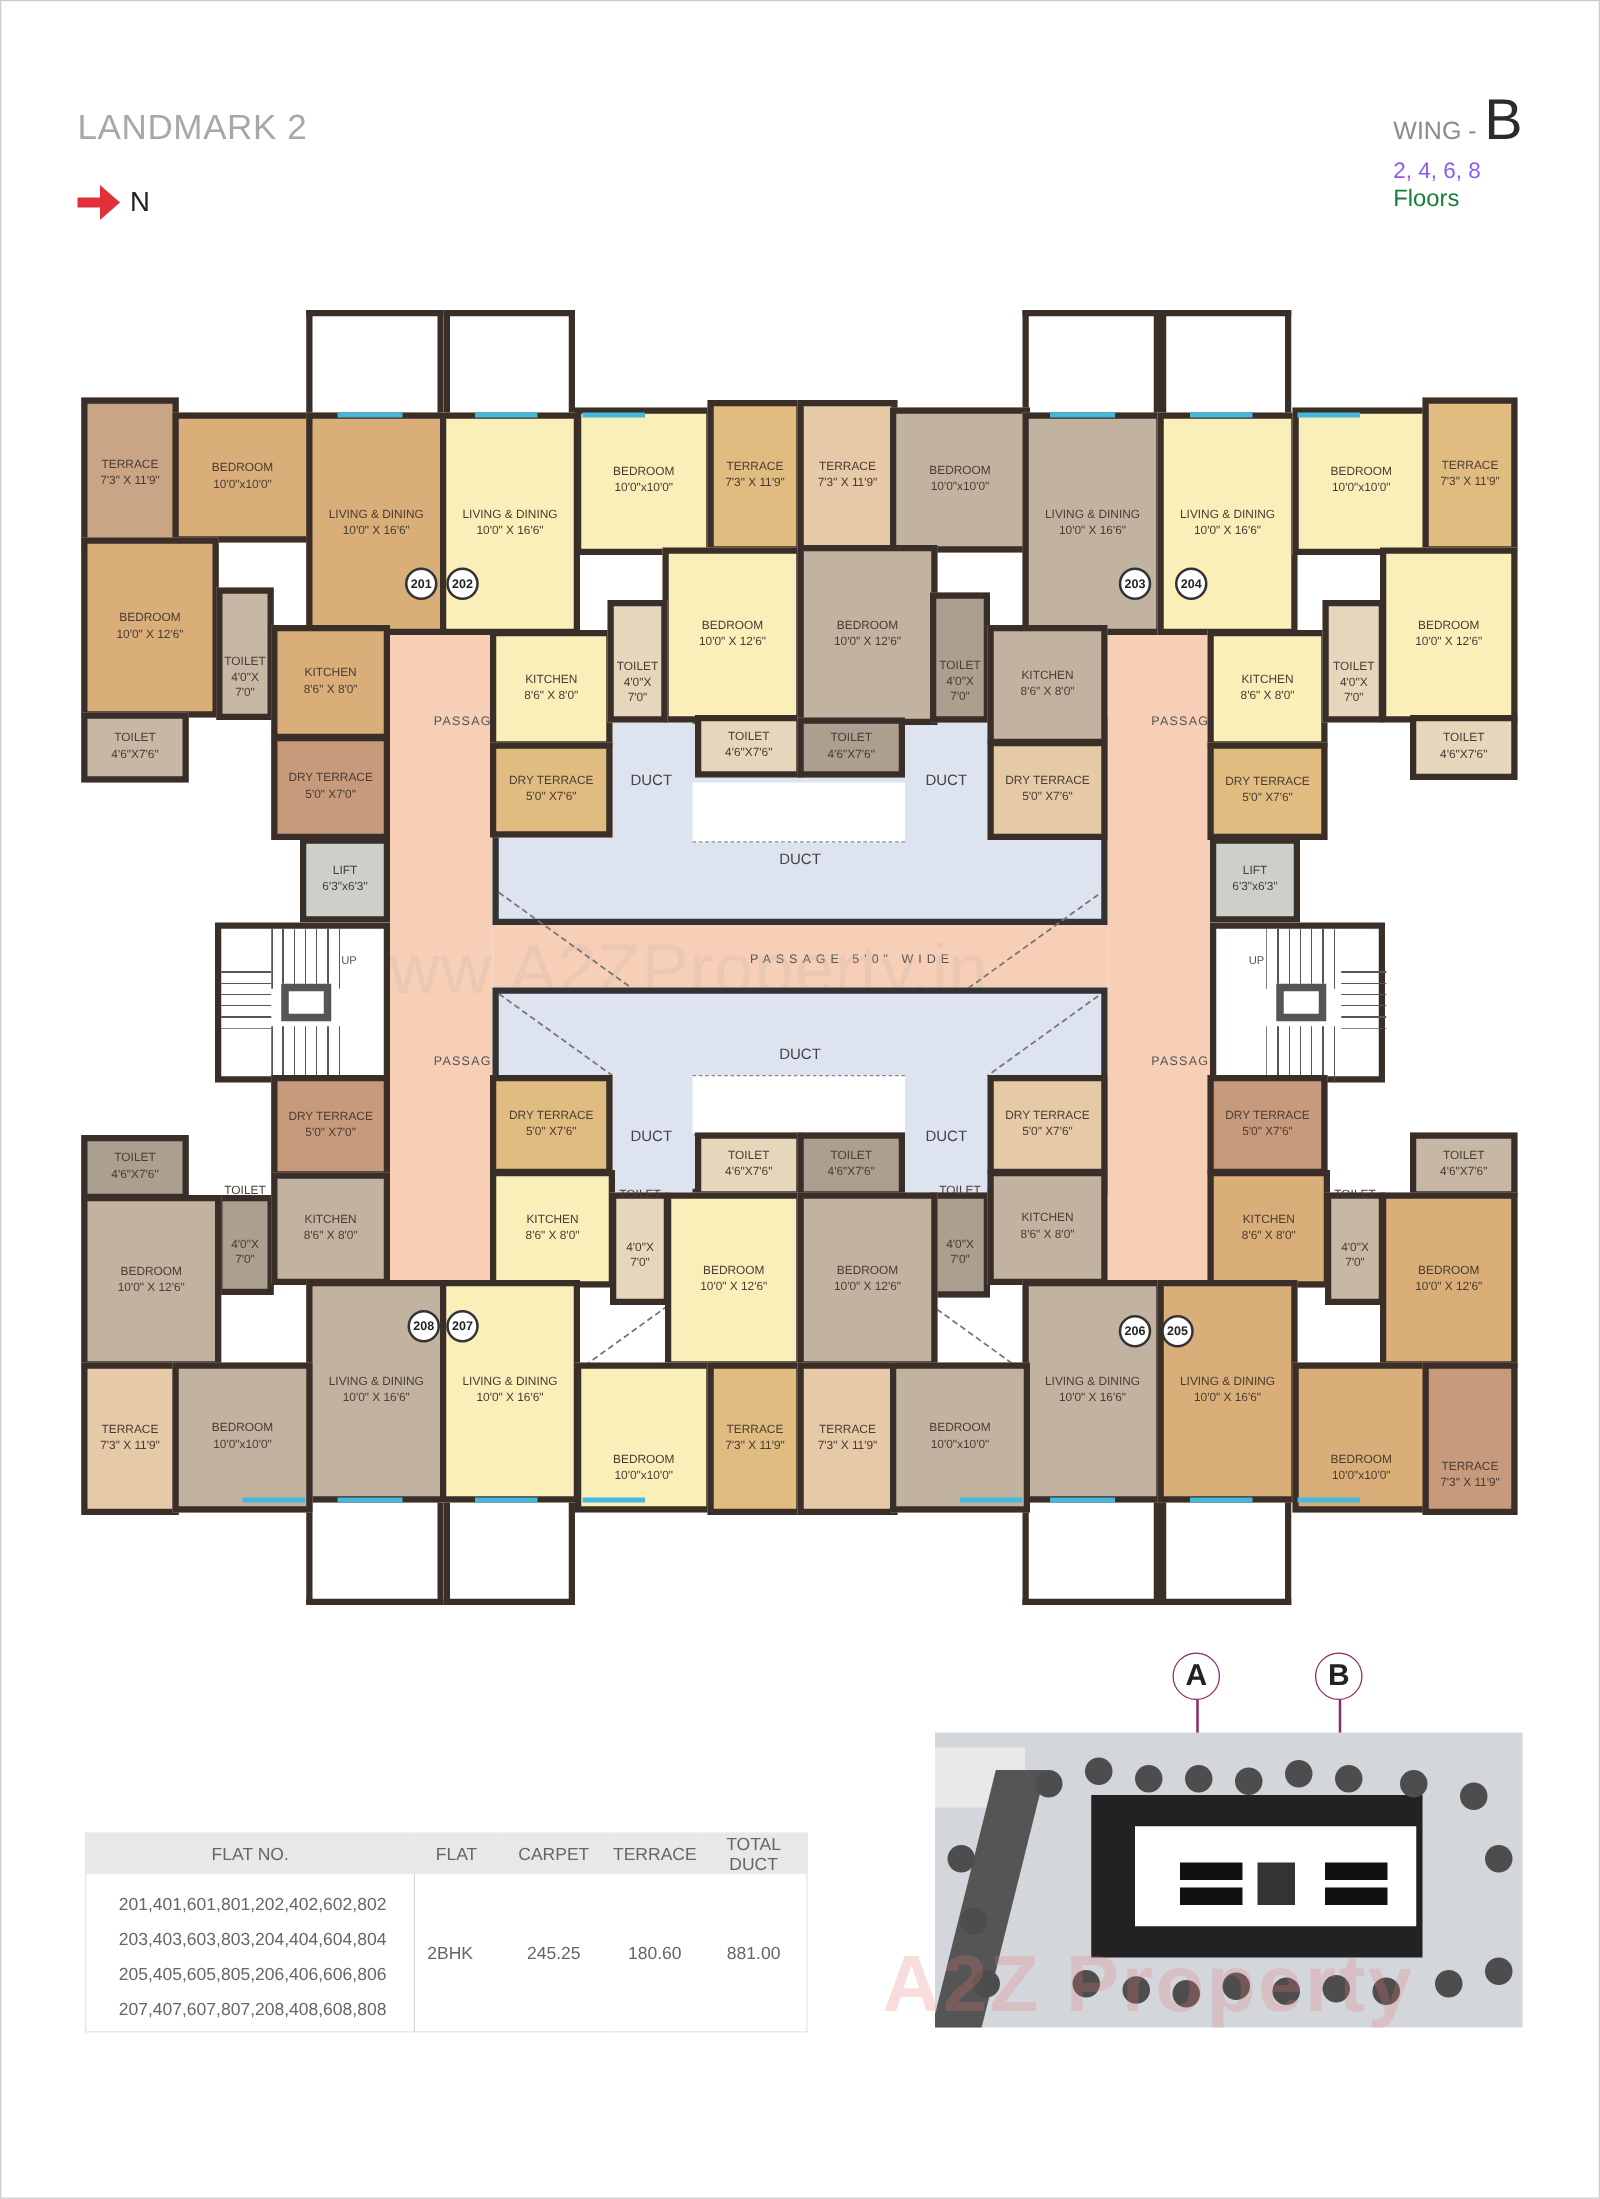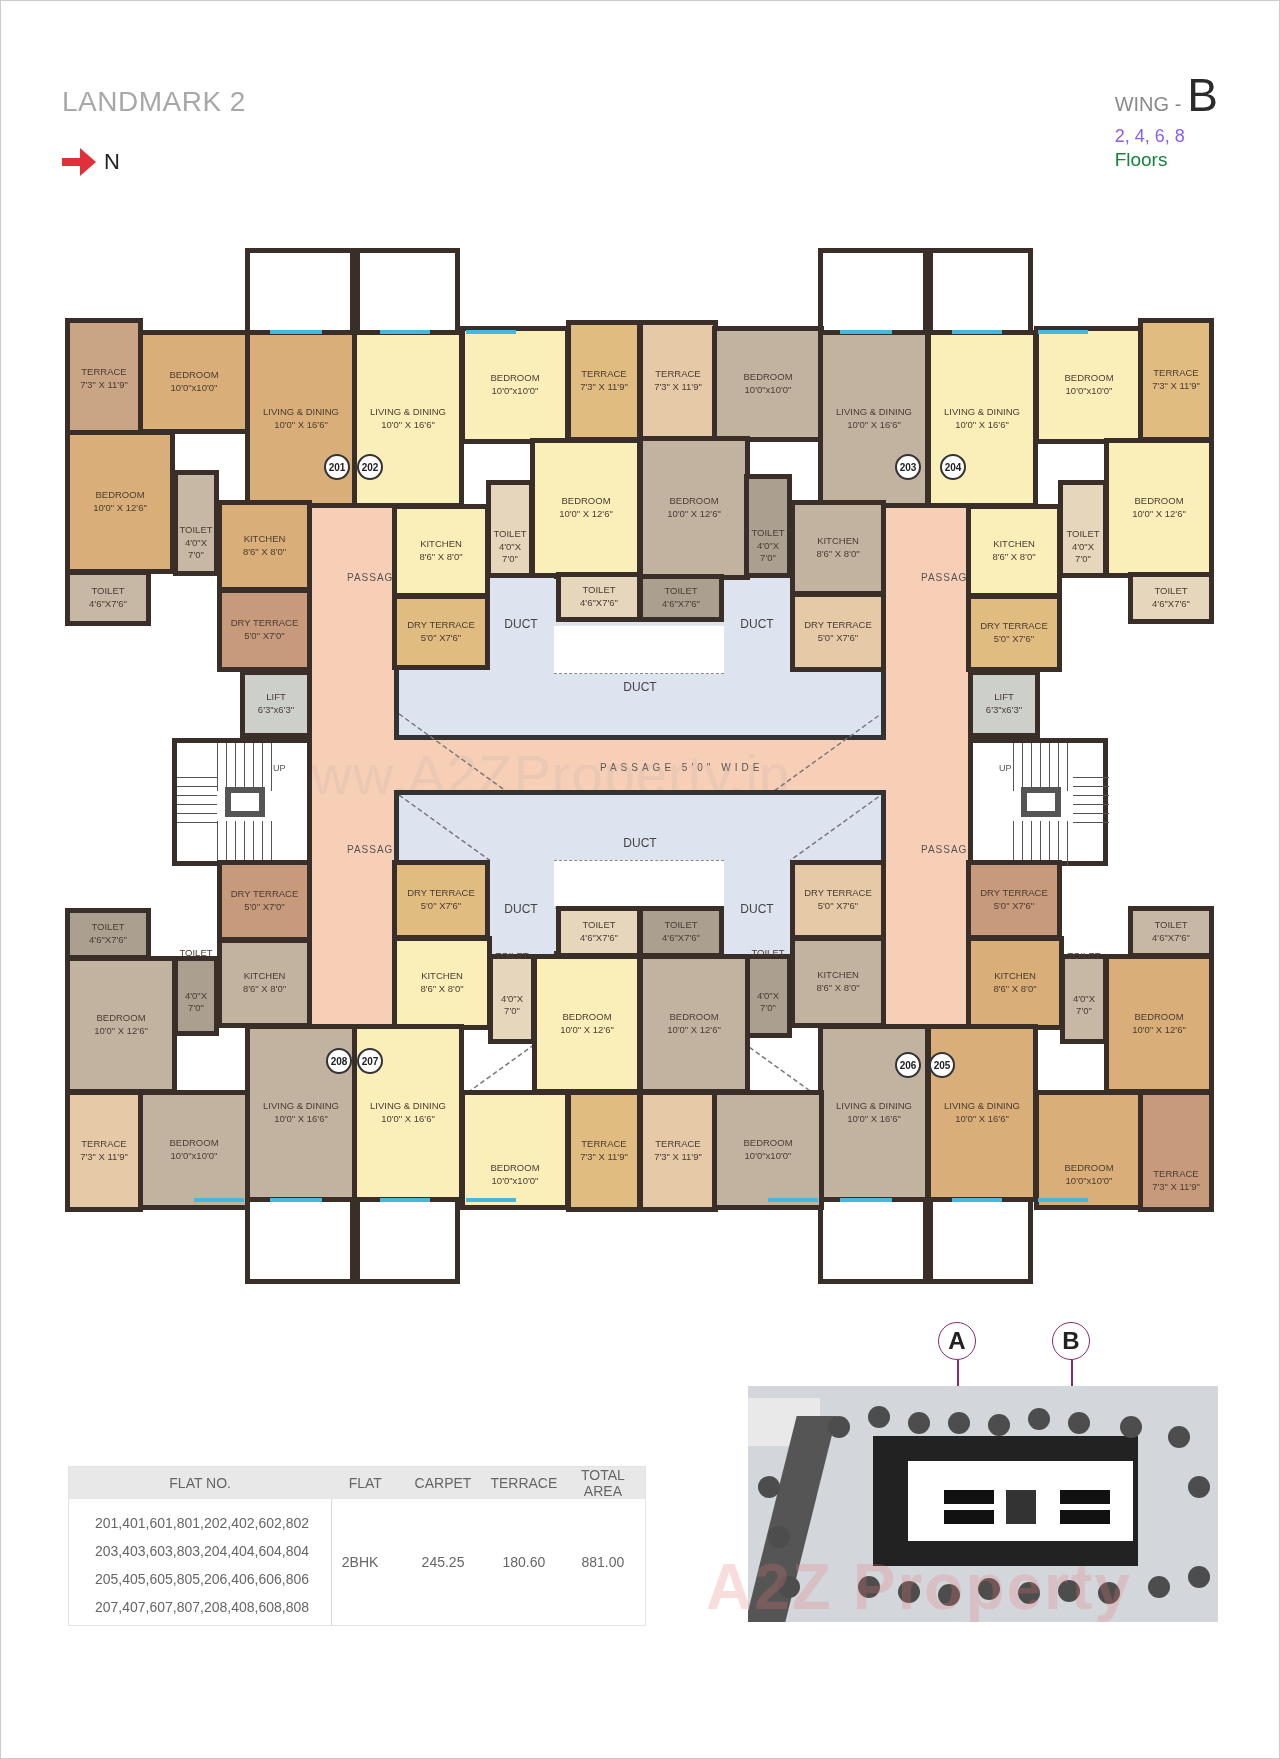--- a/index.html
+++ b/index.html
@@ -453,21 +453,21 @@
   <div class="flat-badge" style="left:326px;top:1048px;">208</div>
 </div>
 
 <table class="area-table">
   <thead>
     <tr>
       <th style="width:263px;">FLAT NO.</th>
       <th style="width:68px;">FLAT</th>
       <th style="width:88px;">CARPET</th>
       <th style="width:74px;">TERRACE</th>
-      <th style="width:85px;">TOTAL AREA</th>
+      <th style="width:85px;">TOTAL DUCT</th>
     </tr>
   </thead>
   <tbody>
     <tr>
       <td class="flat-cell">
         <div>201,401,601,801,202,402,602,802</div>
         <div>203,403,603,803,204,404,604,804</div>
         <div>205,405,605,805,206,406,606,806</div>
         <div>207,407,607,807,208,408,608,808</div>
       </td>

